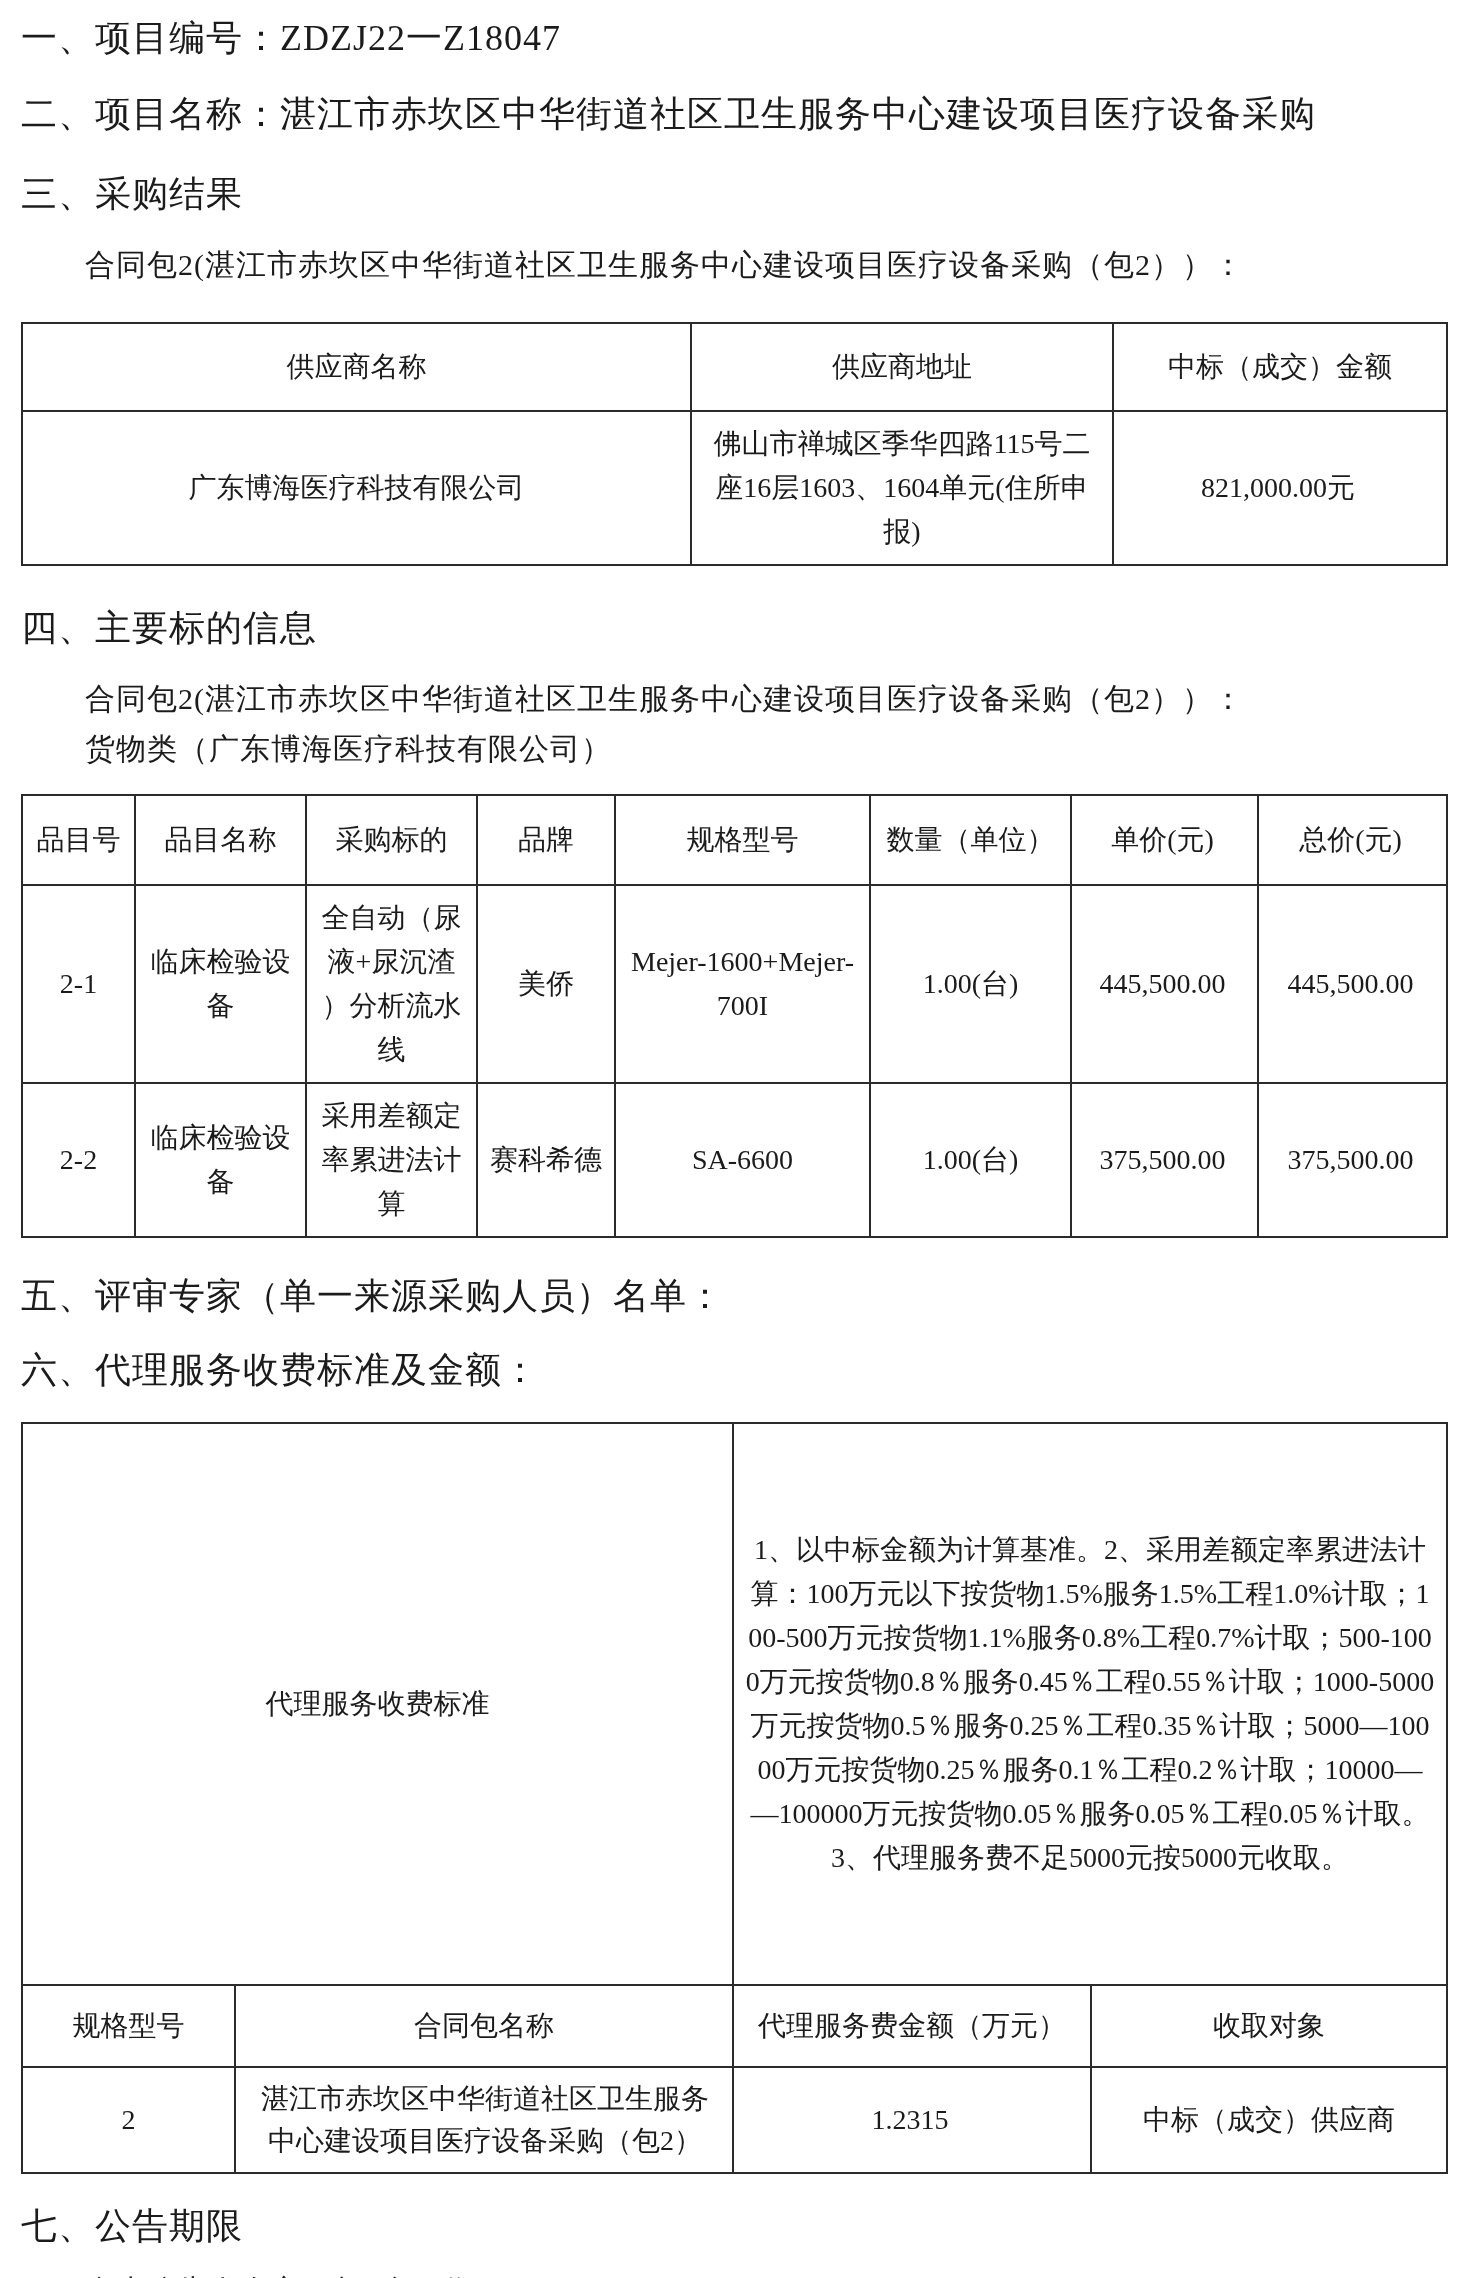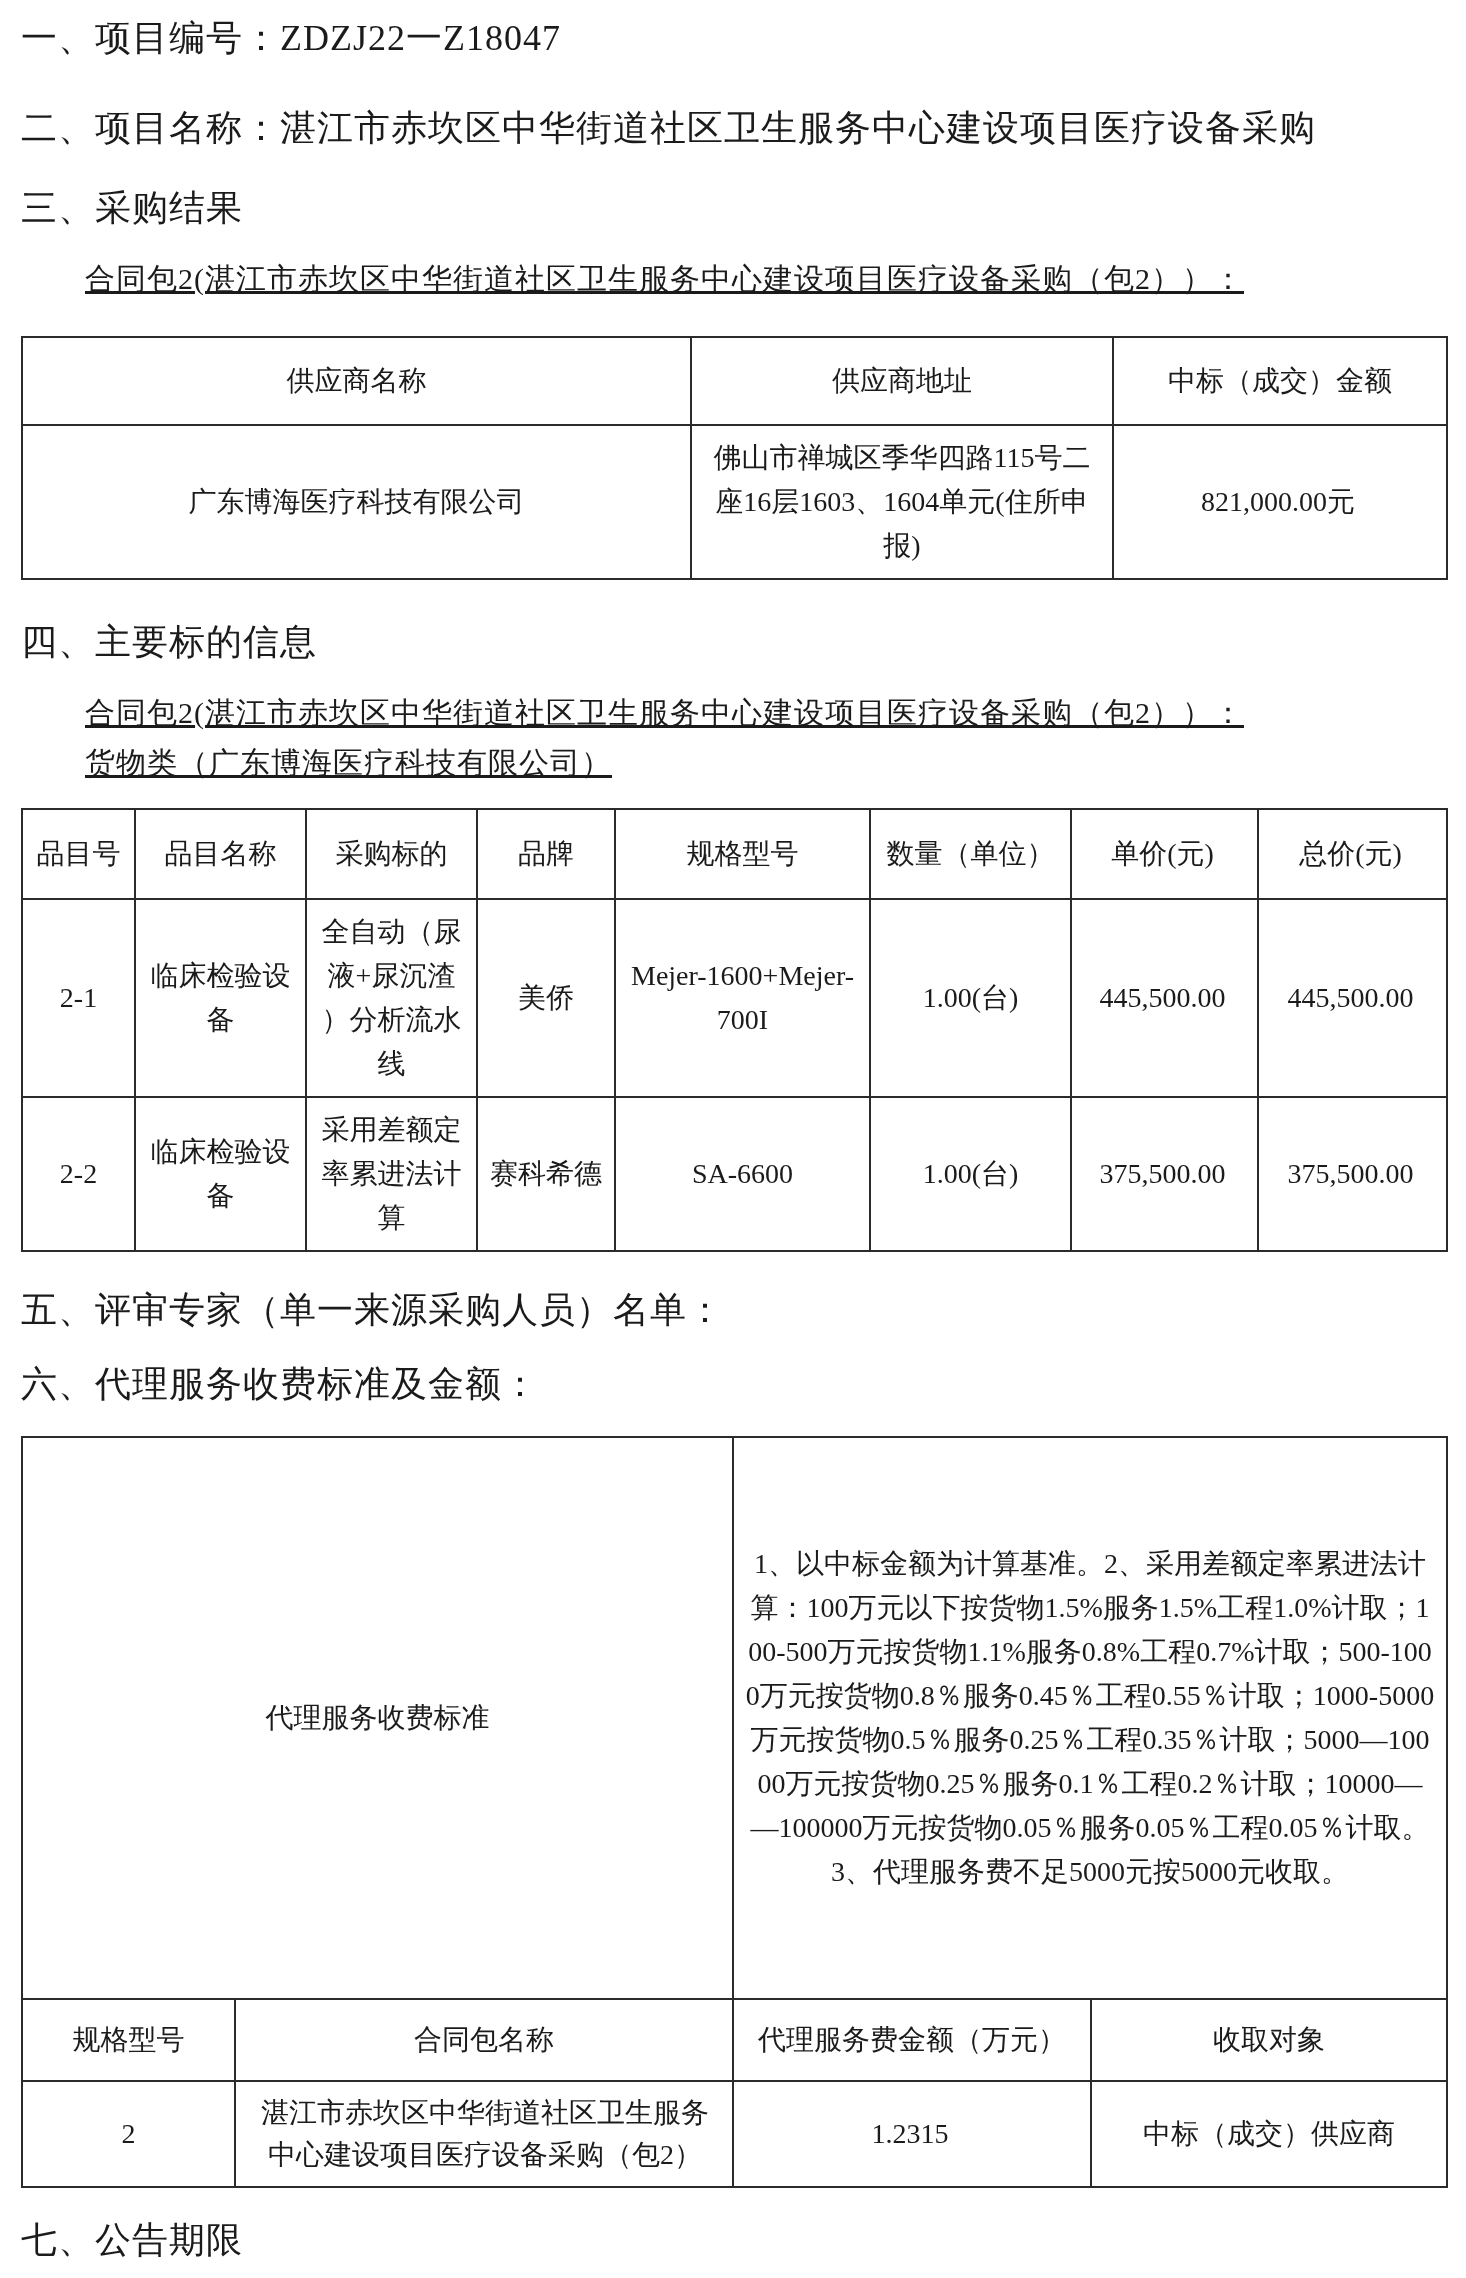--- a/index.html
+++ b/index.html
@@ -3,22 +3,22 @@
 <meta charset="utf-8">
 <style>
   html,body{margin:0;padding:0;background:#ffffff;}
   body{
     width:1466px;height:2278px;overflow:hidden;
     font-family:"Liberation Serif","DejaVu Serif",serif;
     color:#1b1b1b;
   }
   .page{padding:16px 20px 0 21px;}
   .sec{font-size:36px;font-weight:400;margin:0;line-height:44px;letter-spacing:1px;}
-  .para{font-size:30px;margin:0;padding-left:64px;line-height:42px;letter-spacing:1px;text-decoration:underline;}
-  .mt32{margin-top:46px}.mt36{margin-top:36px}.mt28{margin-top:28px}
+  .para{font-size:30px;margin:0;padding-left:64px;line-height:42px;letter-spacing:1px;}
+  .mt32{margin-top:32px}.mt36{margin-top:36px}.mt28{margin-top:28px}
   .mt40{margin-top:40px}.mt16{margin-top:8px}.mt24{margin-top:24px}
   .mt30{margin-top:30px}.mt22{margin-top:22px}
 
   table.tbl{border-collapse:collapse;table-layout:fixed;width:1425px;}
   table.tbl th,table.tbl td{
     border:2px solid #2b2b2b;
     font-size:28px;font-weight:400;
     line-height:44px;padding:10px 10px;
     text-align:center;vertical-align:middle;
     word-break:break-all;line-break:anywhere;

